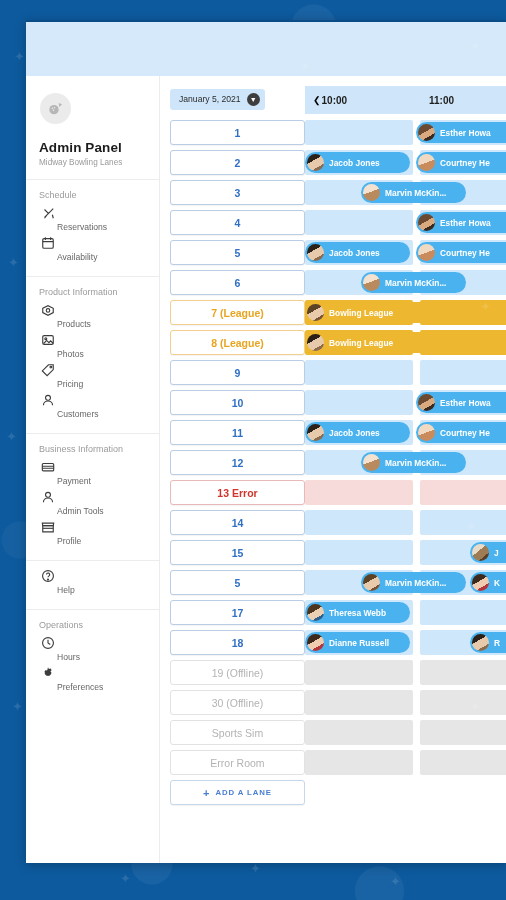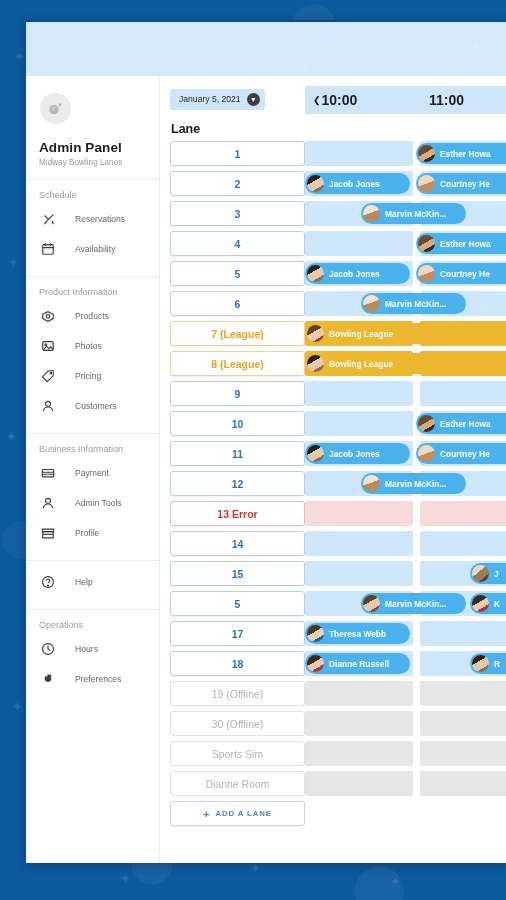--- a/index.html
+++ b/index.html
@@ -78,23 +78,24 @@
   .brand-sub {
     font-size: 8.2px; color: #9a9a9a;
     margin: 3px 0 0 13px;
   }
   .sb-divider { height:1px; background:#ececec; margin:12px 0 0 0; }
   .sb-group-label {
     font-size: 9px; color: #9b9b9b;
     margin: 10px 0 4px 13px;
   }
   .sb-item {
-    display:flex; align-items:center;
+    display:flex; 
     height: 30px; padding-left: 13px;
     cursor: pointer;
+    flex-direction: column;
   }
   .sb-ico {
     width: 18px; height: 18px;
     flex: 0 0 18px;
     display:flex; align-items:center; justify-content:center;
     color:#444;
   }
   .sb-ico svg { width:14px; height:14px; stroke:#3c3c3c; fill:none; stroke-width:1.3; }
   .sb-label {
     font-size: 8.6px; color: #666;
@@ -119,21 +120,21 @@
     background:#3e3e3e; color:#fff;
     display:flex; align-items:center; justify-content:center;
     font-size:7px; line-height:1;
   }
   #time-head {
     flex:1; height:28px; margin-top:10px;
     background:#cfe6fa;
     display:flex; align-items:center;
     position:relative;
   }
-  .time-cell { font-size:14px; color:#1d1d1d; font-weight:600; }
+  .time-cell { font-size:10px; color:#1d1d1d; font-weight:600; }
   #t1 { position:absolute; left:8px; display:flex; align-items:center; }
   #t1 .chev { font-size:9px; margin-right:1px; }
   #t2 { position:absolute; left:124px; }
 
   #lane-title {
     font-size: 12.5px; font-weight:bold; color:#1b1b1b;
     margin: 2px 0 5px 11px;
   }
 
   #grid-wrap { display:flex; }
@@ -354,21 +355,20 @@
         </div>
         <div id="time-head">
           <div id="t1">
             <span class="chev">❮</span>
             <span class="time-cell">10:00</span>
           </div>
           <div id="t2" class="time-cell">11:00</div>
         </div>
       </div>
 
-      <div id="lane-title">Lane</div>
 
       <div id="grid-wrap">
         <div id="lane-col">
             <div class="lane-btn">1</div>
             <div class="lane-btn">2</div>
             <div class="lane-btn">3</div>
             <div class="lane-btn">4</div>
             <div class="lane-btn">5</div>
             <div class="lane-btn">6</div>
             <div class="lane-btn league">7 (League)</div>
@@ -379,21 +379,21 @@
             <div class="lane-btn">12</div>
             <div class="lane-btn error">13 Error</div>
             <div class="lane-btn">14</div>
             <div class="lane-btn">15</div>
             <div class="lane-btn">5</div>
             <div class="lane-btn">17</div>
             <div class="lane-btn">18</div>
             <div class="lane-btn offline">19 (Offline)</div>
             <div class="lane-btn offline">30 (Offline)</div>
             <div class="lane-btn offline">Sports Sim</div>
-            <div class="lane-btn offline">Dianne Room</div>
+            <div class="lane-btn offline">Error Room</div>
             <div class="lane-btn addlane">
               <span class="plus">+</span>
               <span>ADD A LANE</span>
             </div>
           </div>
         <div id="sched-col">
             <div class="sched-row">
               <div class="slot"></div>
               <div class="slot"></div>
               <div class="chip" style="left: 111px; width: 120px;">

